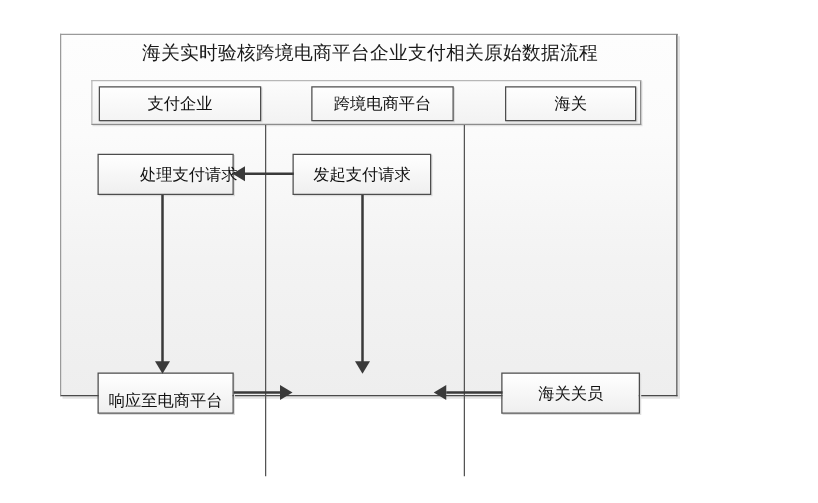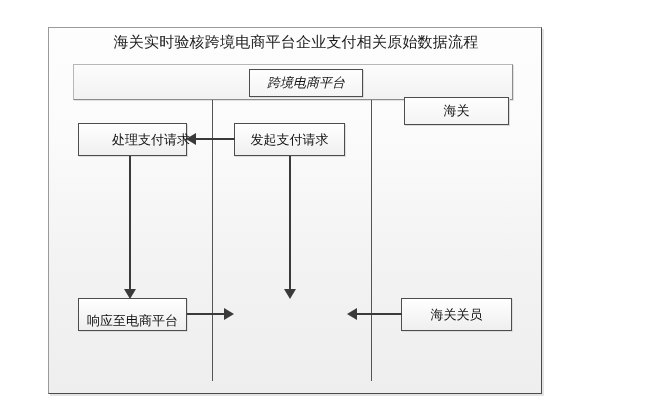--- a/index.html
+++ b/index.html
@@ -14,21 +14,21 @@
     overflow: hidden;
     position: relative;
   }
 
   
   #diagram-root {
     position: absolute;
     left: 48px;
     top: 27px;
     width: 494px;
-    height: 367px;
+    height: 290px;
     box-sizing: border-box;
     border: 1px solid #9a9a9a;
     border-right-color: #4a4a4a;
     border-bottom-color: #4a4a4a;
     background: linear-gradient(to bottom, #fdfdfd 0%, #fbfbfb 28%, #f3f3f3 62%, #eeeeee 100%);
     box-shadow: 2px 2px 0 0 #e3e3e3;
   }
 
   
   #diagram-title {
@@ -67,22 +67,22 @@
     background: linear-gradient(to bottom, #fefefe 0%, #f4f4f4 100%);
     display: flex;
     align-items: center;
     justify-content: center;
     font-size: 13px;
     color: #111111;
     white-space: nowrap;
     box-shadow: 1px 1px 0 0 #dcdcdc;
   }
   #lane-header-box-0 { left: 5px;   width: 130px; }
-  #lane-header-box-1 { left: 175px; width: 114px; font-style: italic; }
-  #lane-header-box-2 { left: 330px; width: 105px; margin-top: 28px; }
+  #lane-header-box-1 { left: 175px; width: 114px; }
+  #lane-header-box-2 { left: 330px; width: 105px; }
 
   
   .lane-divider {
     position: absolute;
     top: 72px;
     width: 1px;
     height: 281px;
     background: #545454;
   }
   #lane-divider-0 { left: 163px; }
@@ -161,20 +161,23 @@
   #conn-officer-to-store-head { left: 298px; top: 280px; }
 </style>
 </head>
 <body>
 
 <div id="diagram-root">
 
   <div id="diagram-title">海关实时验核跨境电商平台企业支付相关原始数据流程</div>
 
   <div id="lane-header-band">
+    <div class="lane-header-box" id="lane-header-box-0">
+      <span>支付企业</span>
+    </div>
     <div class="lane-header-box" id="lane-header-box-1">
       <span>跨境电商平台</span>
     </div>
     <div class="lane-header-box" id="lane-header-box-2">
       <span>海关</span>
     </div>
   </div>
 
   <div class="lane-divider" id="lane-divider-0"></div>
   <div class="lane-divider" id="lane-divider-1"></div>

